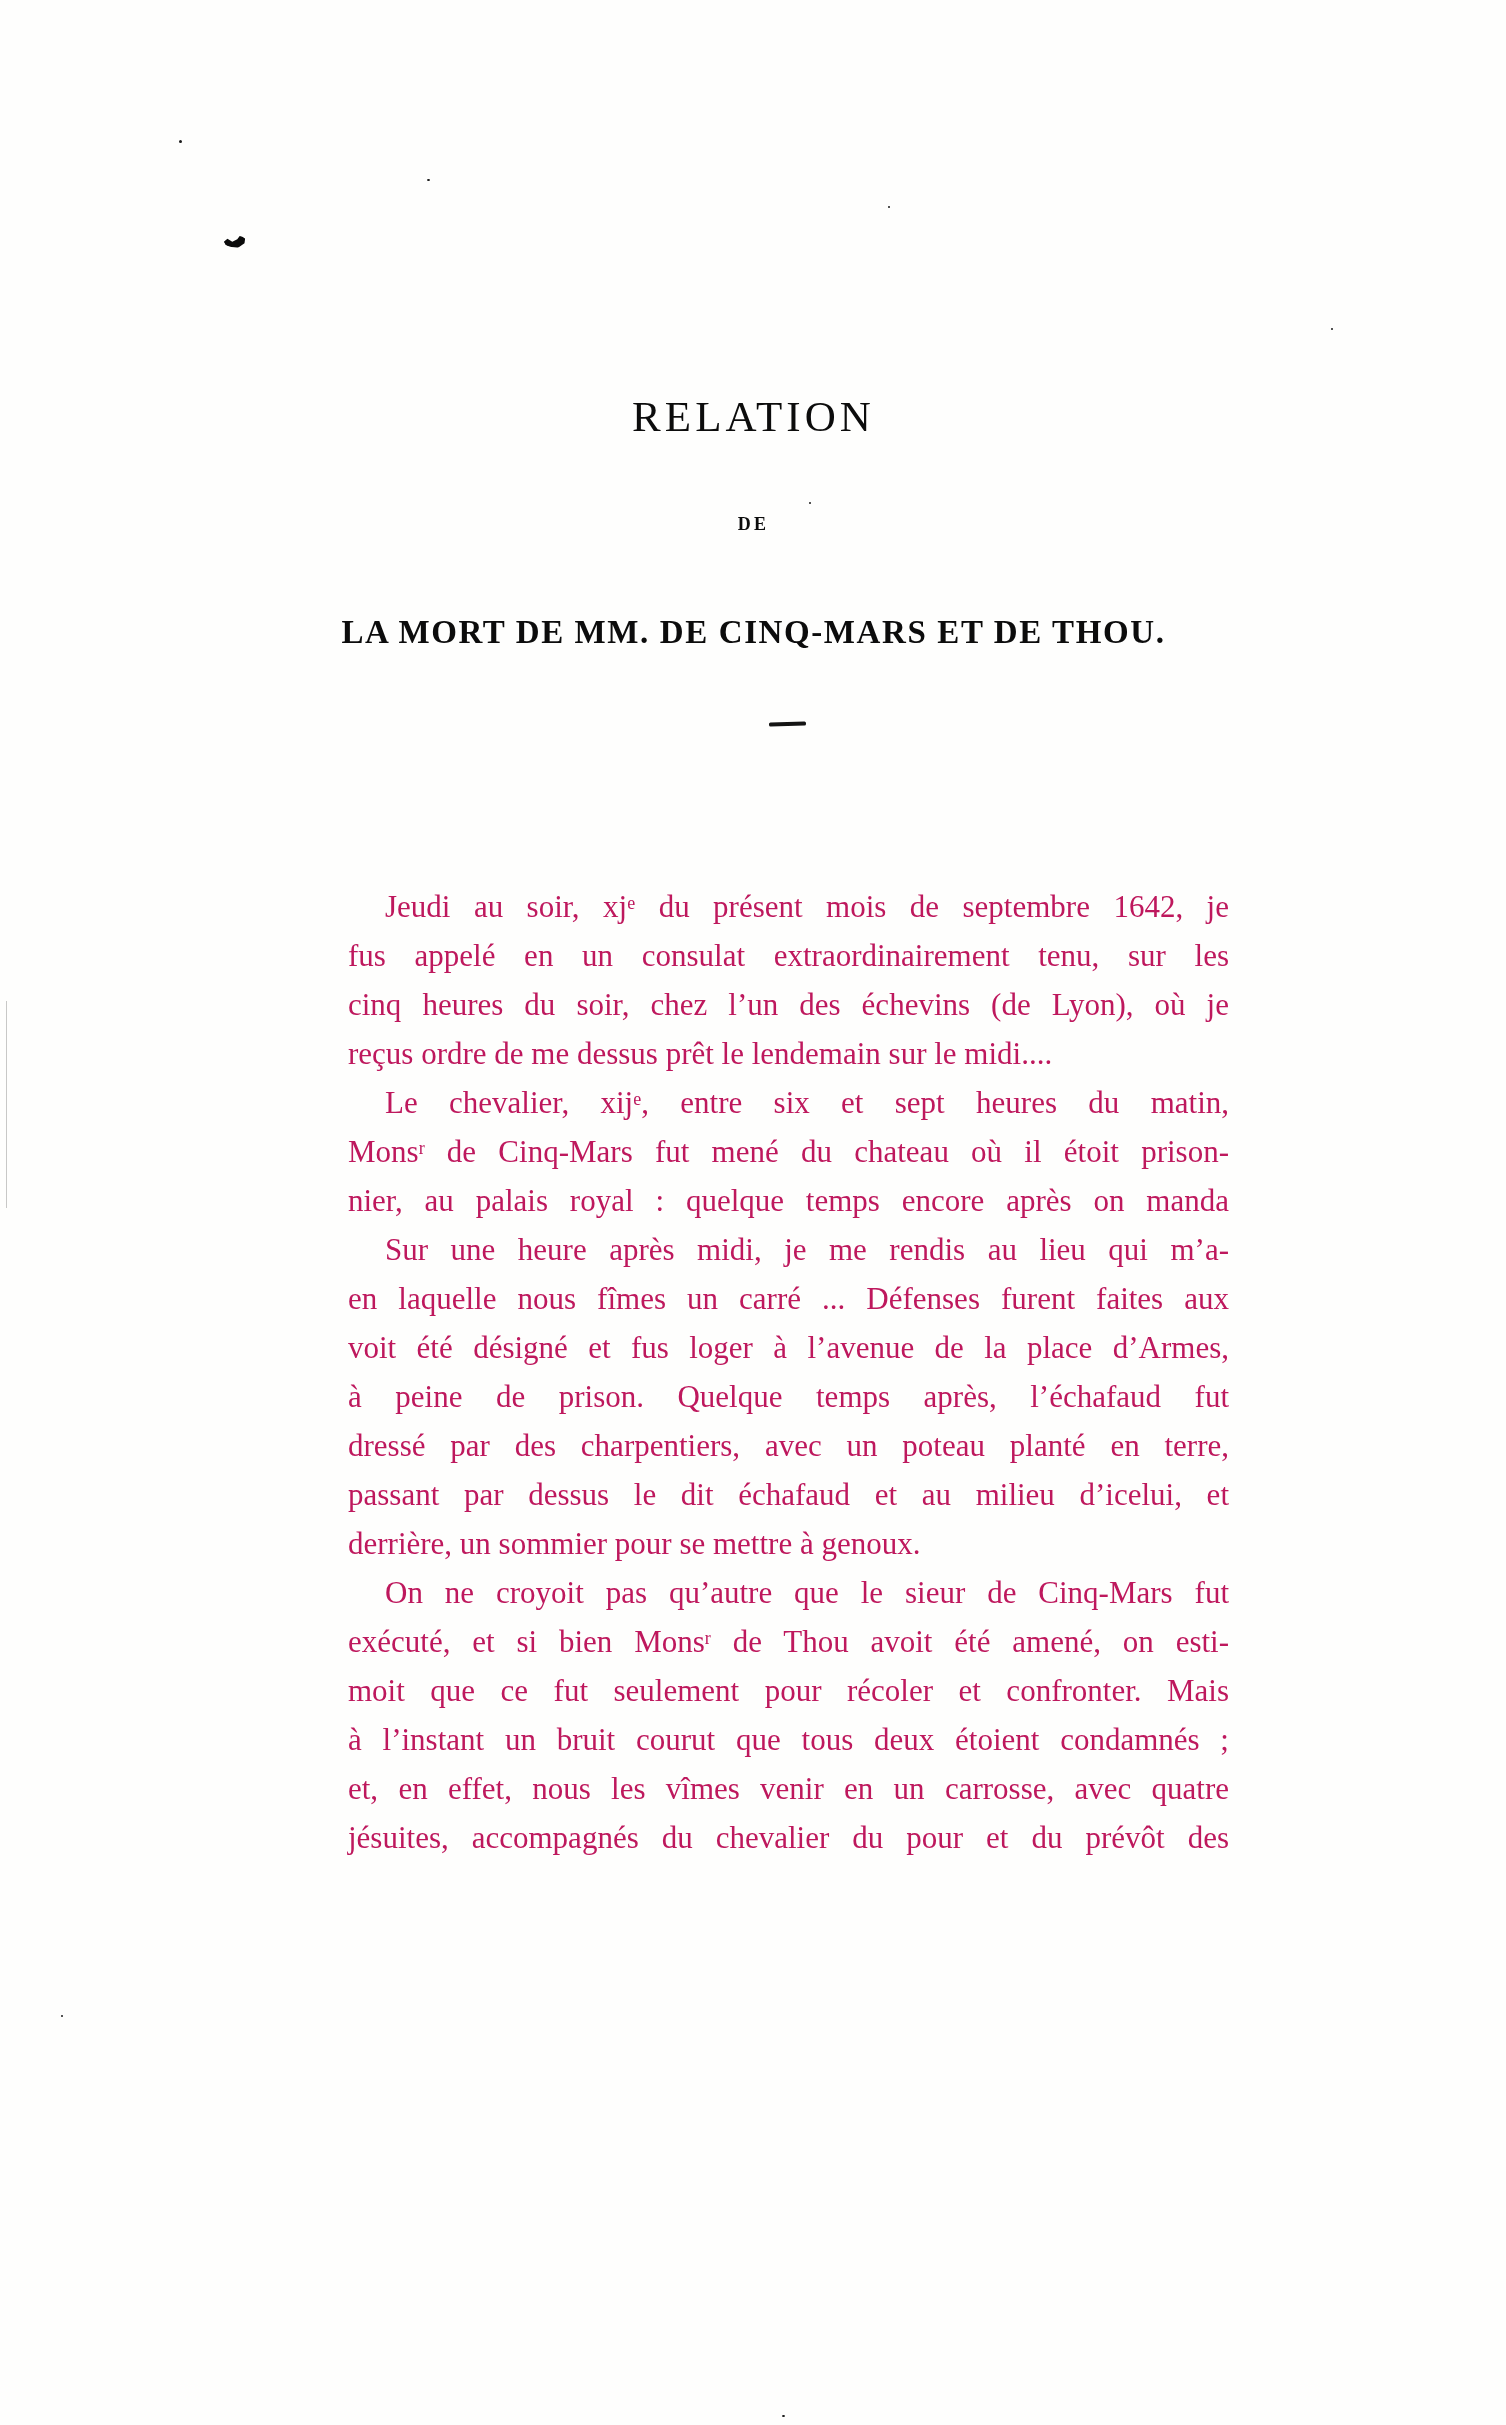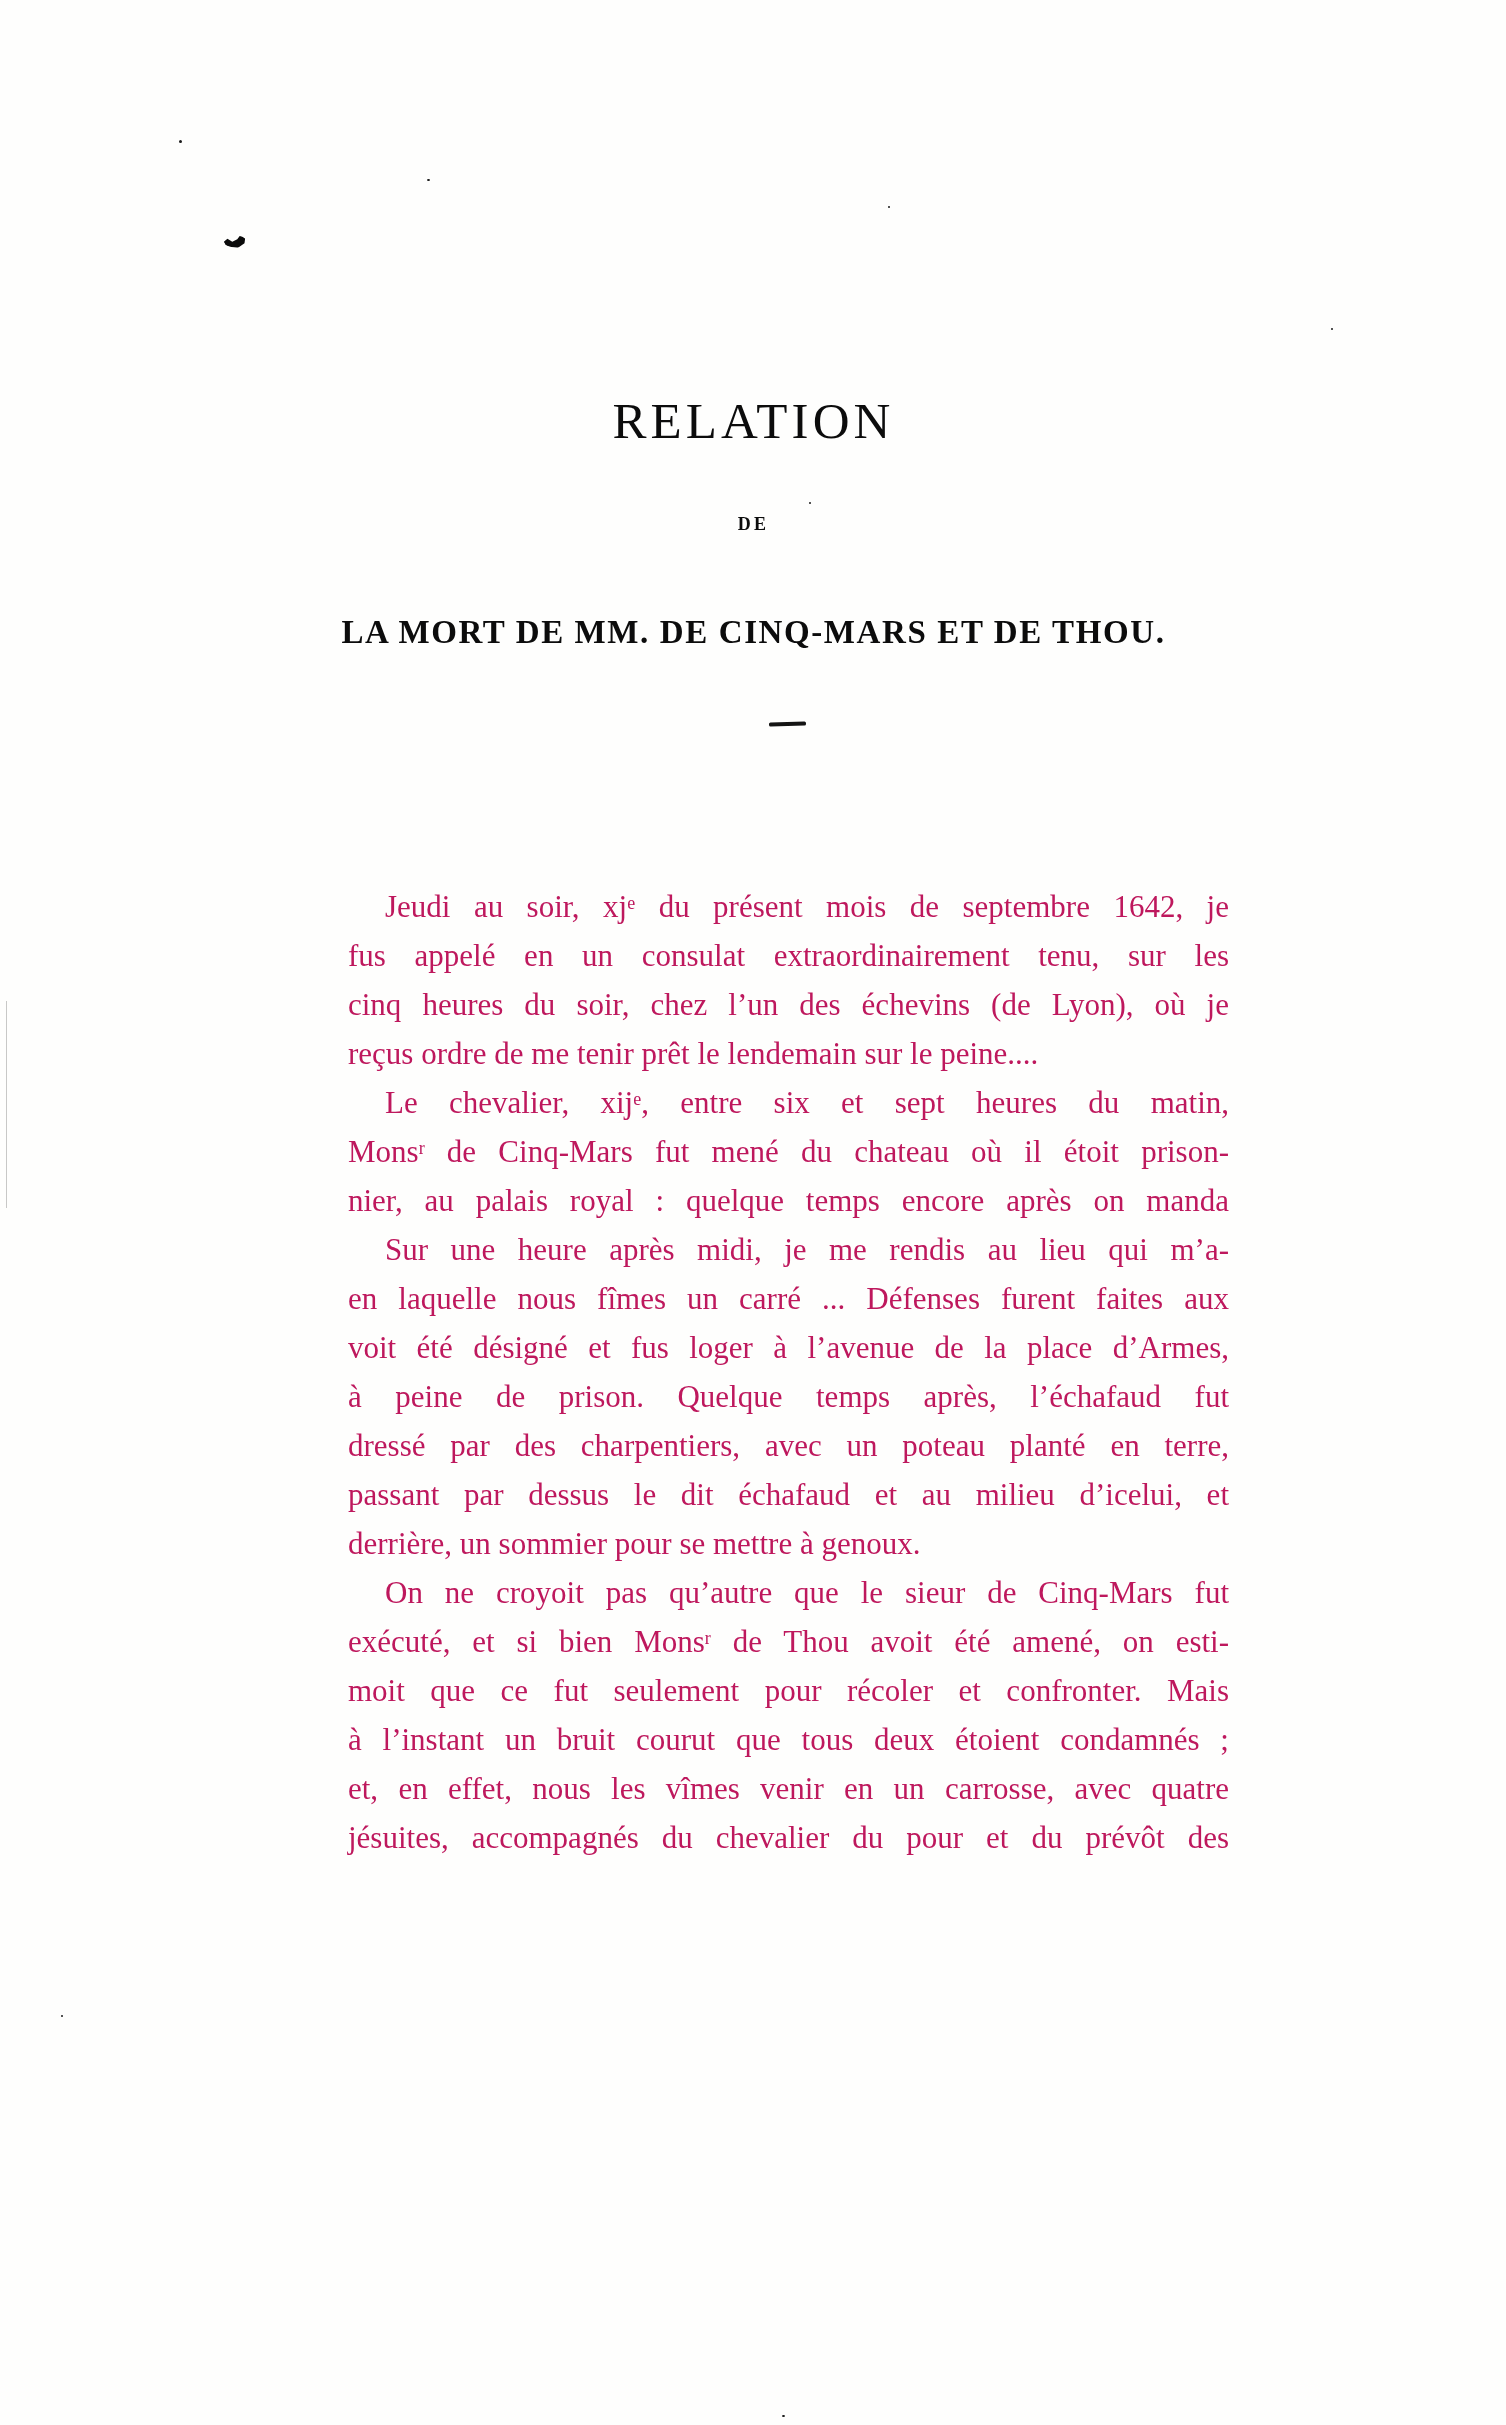--- a/index.html
+++ b/index.html
@@ -7,21 +7,21 @@
     position:relative;
     width:1507px;height:2426px;
     background:#fefefdff;
     background:#fefefd;
     color:#111;
     font-family:"Liberation Serif", "DejaVu Serif", serif;
     overflow:hidden;
   }
   .title{
     position:absolute;left:0;top:392px;width:100%;
-    text-align:center;font-size:51px;font-weight:400;
+    text-align:center;font-size:43px;font-weight:400;
     letter-spacing:4.1px;color:#0c0c0c;
   }
   .connector{
     position:absolute;left:0;top:514px;width:100%;
     text-align:center;font-size:18px;font-weight:700;
     letter-spacing:3.3px;color:#0c0c0c;font-family:Liberation Serif, serif;
   }
   .subtitle{
     position:absolute;left:0;top:614px;width:100%;
     text-align:center;font-size:33px;font-weight:700;
@@ -72,21 +72,21 @@
 
   <div class="title">RELATION</div>
   <div class="connector">DE</div>
   <div class="subtitle">LA MORT DE MM. DE CINQ-MARS ET DE THOU.</div>
   <div class="rule"></div>
 
   <div class="textbody">
     <div class="ln j ind"><span>Jeudi au soir, xj</span><span class="sup">e</span><span> du présent mois de septembre 1642, je</span></div>
     <div class="ln j"><span>fus appelé en un consulat extraordinairement tenu,  sur les</span></div>
     <div class="ln j"><span>cinq heures du soir, chez l’un des échevins (de Lyon), où je</span></div>
-    <div class="ln last"><span>reçus ordre de me tenir prêt le lendemain sur le peine....</span></div>
+    <div class="ln last"><span>reçus ordre de me dessus prêt le lendemain sur le midi....</span></div>
     <div class="ln j ind"><span>Le chevalier, xij</span><span class="sup">e</span><span>, entre six et sept heures du matin,</span></div>
     <div class="ln j"><span>Mons</span><span class="sup">r</span><span> de Cinq-Mars fut mené du chateau où il étoit prison-</span></div>
     <div class="ln j"><span>nier, au palais royal : quelque temps encore après on manda</span></div>
     <div class="ln j ind"><span>Sur une heure après midi, je me rendis au  lieu  qui m’a-</span></div>
     <div class="ln j"><span>en laquelle nous fîmes un carré ... Défenses furent faites aux</span></div>
     <div class="ln j"><span>voit été désigné et fus loger à l’avenue de la place d’Armes,</span></div>
     <div class="ln j"><span>à peine de prison. Quelque temps après, l’échafaud fut</span></div>
     <div class="ln j"><span>dressé par des charpentiers, avec un poteau planté en terre,</span></div>
     <div class="ln j"><span>passant par dessus le dit échafaud et au milieu d’icelui, et</span></div>
     <div class="ln last"><span>derrière, un sommier pour se mettre à genoux.</span></div>

